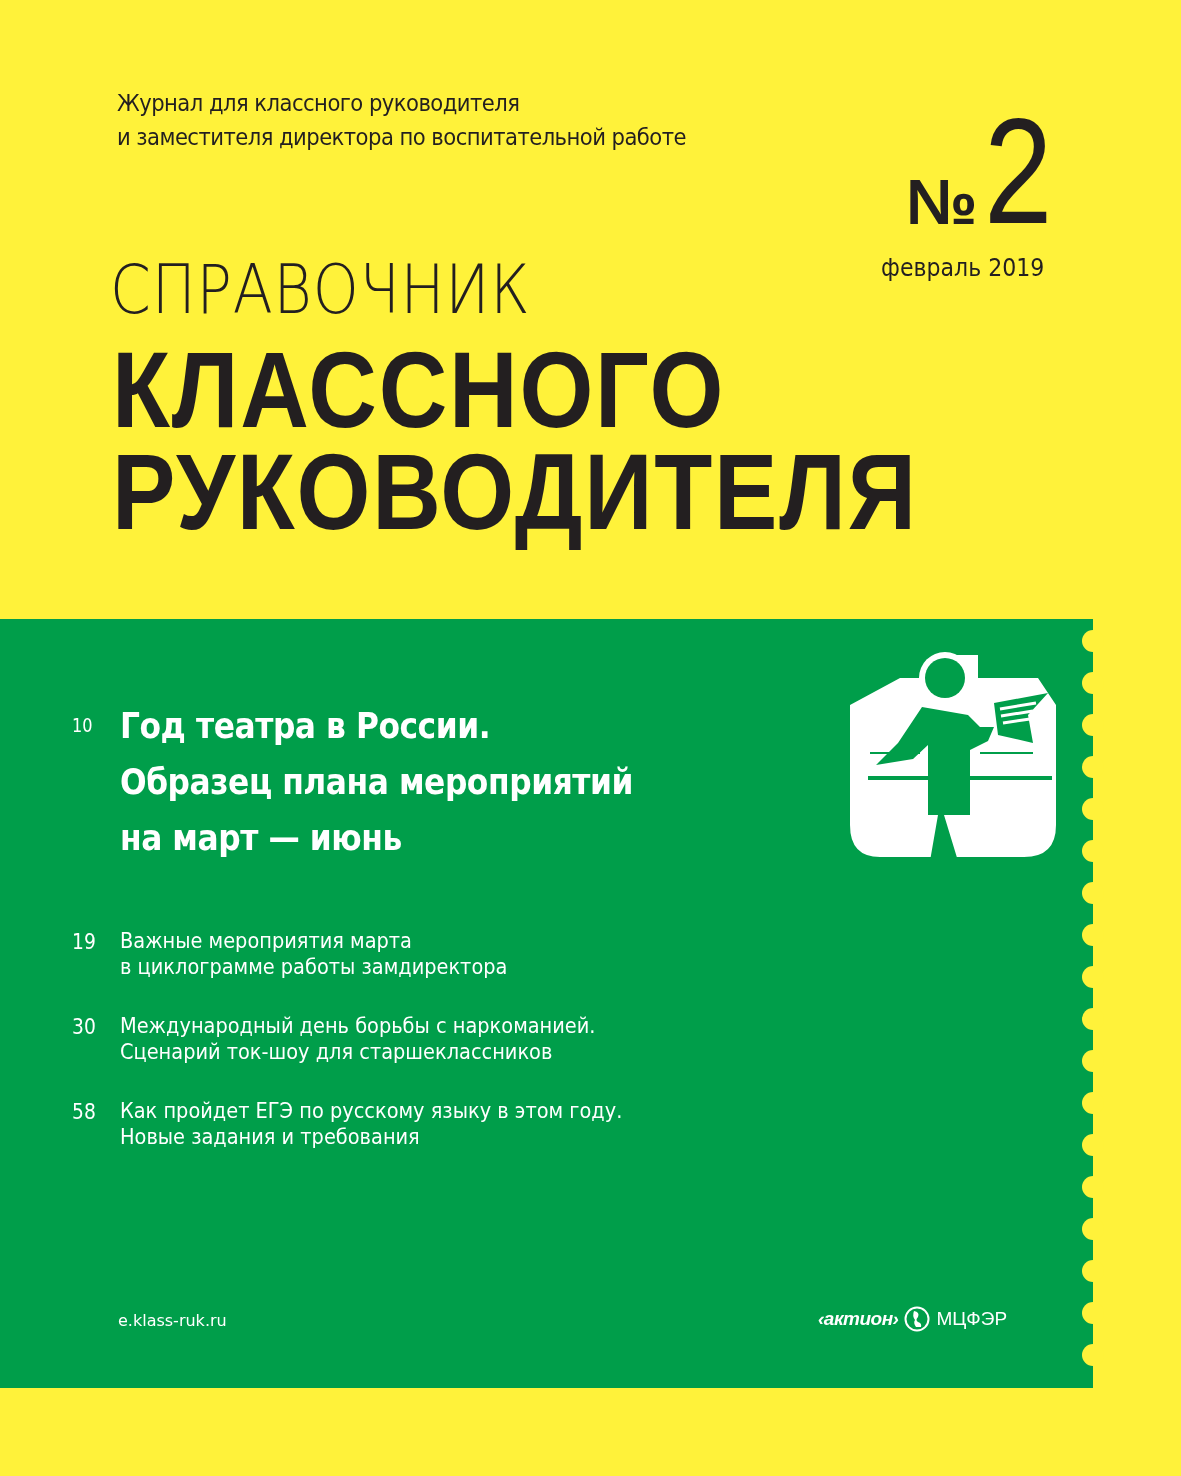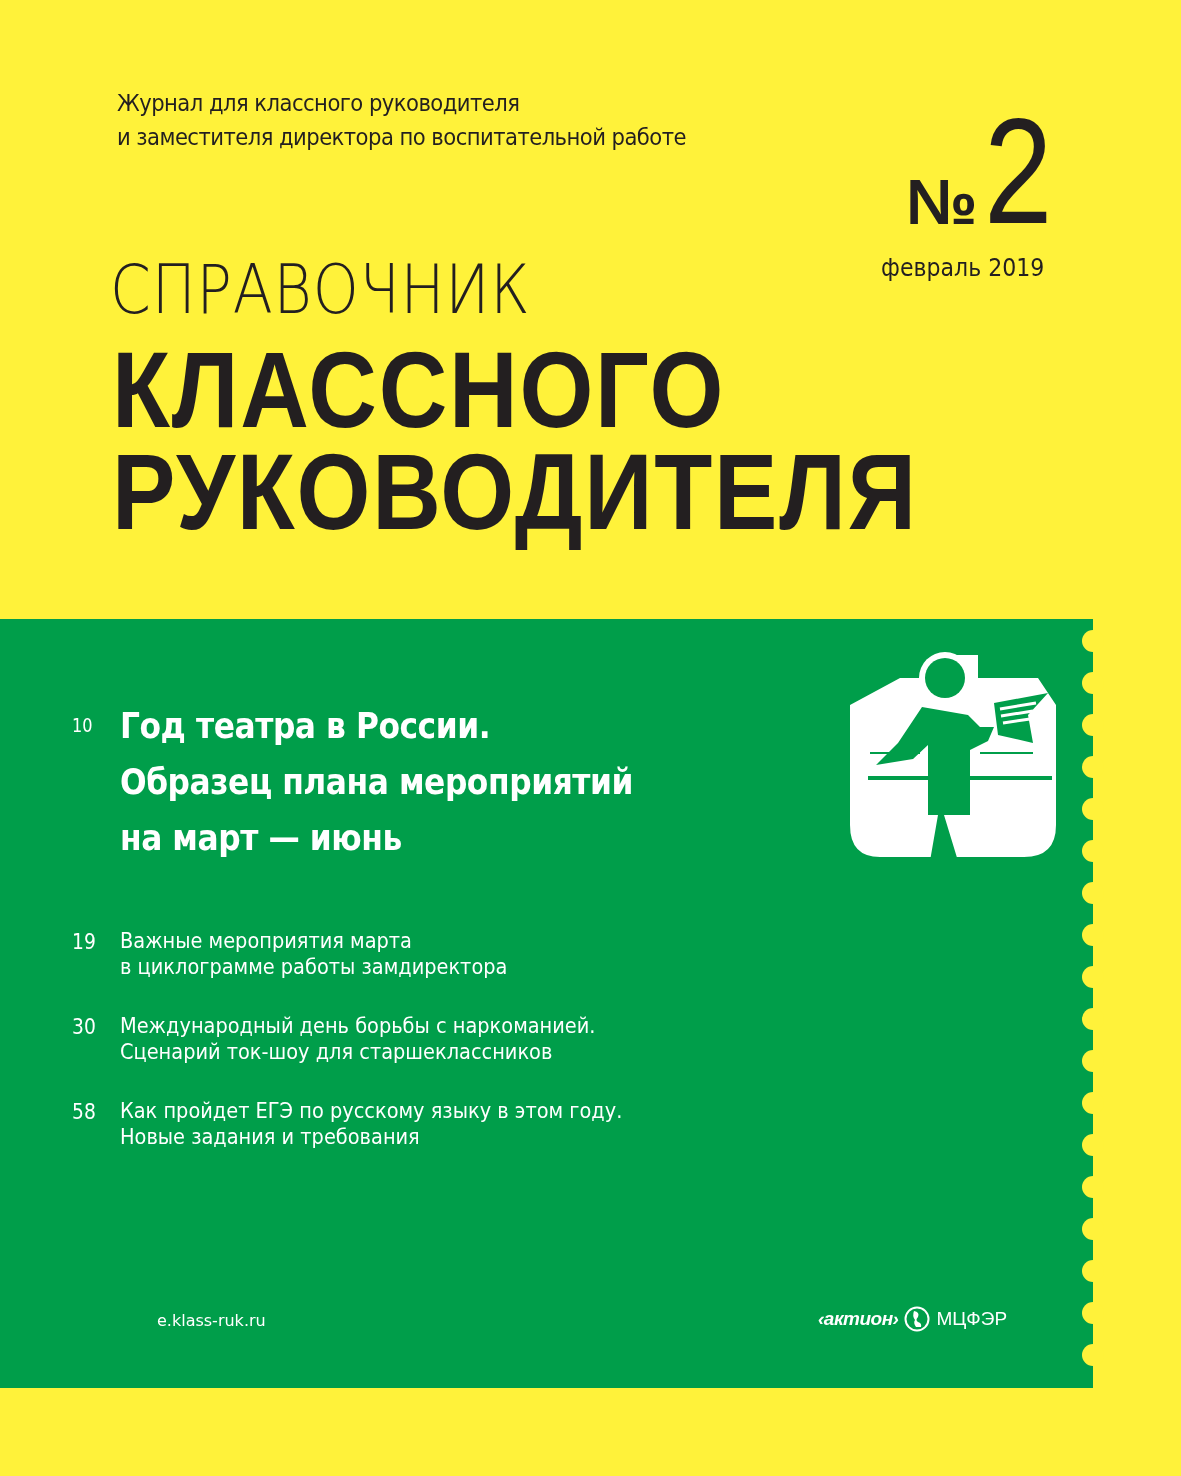--- a/index.html
+++ b/index.html
@@ -85,21 +85,21 @@
     transform: scaleX(0.85); transform-origin: left top;
   }
   .toc-item .txt {
     position: absolute; left: 48px; top: 0;
     font-family: "DejaVu Sans", sans-serif; font-size: 22px; line-height: 26px;
     white-space: nowrap;
     transform: scaleX(0.88); transform-origin: left top;
   }
   .url {
     position: absolute; left: 118px; top: 1311px; color: #fff;
-    font-family: "DejaVu Sans", sans-serif; font-size: 16px; margin-left: 39px;
+    font-family: "DejaVu Sans", sans-serif; font-size: 16px;
   }
   .logos {
     position: absolute; left: 818px; top: 1306px; color: #fff;
     display: flex; align-items: center; gap: 6px;
   }
   .logo-aktion {
     font-family: "Liberation Sans", sans-serif; font-weight: 700; font-style: italic;
     font-size: 19px; letter-spacing: -0.5px;
   }
   .logo-mcfer {

